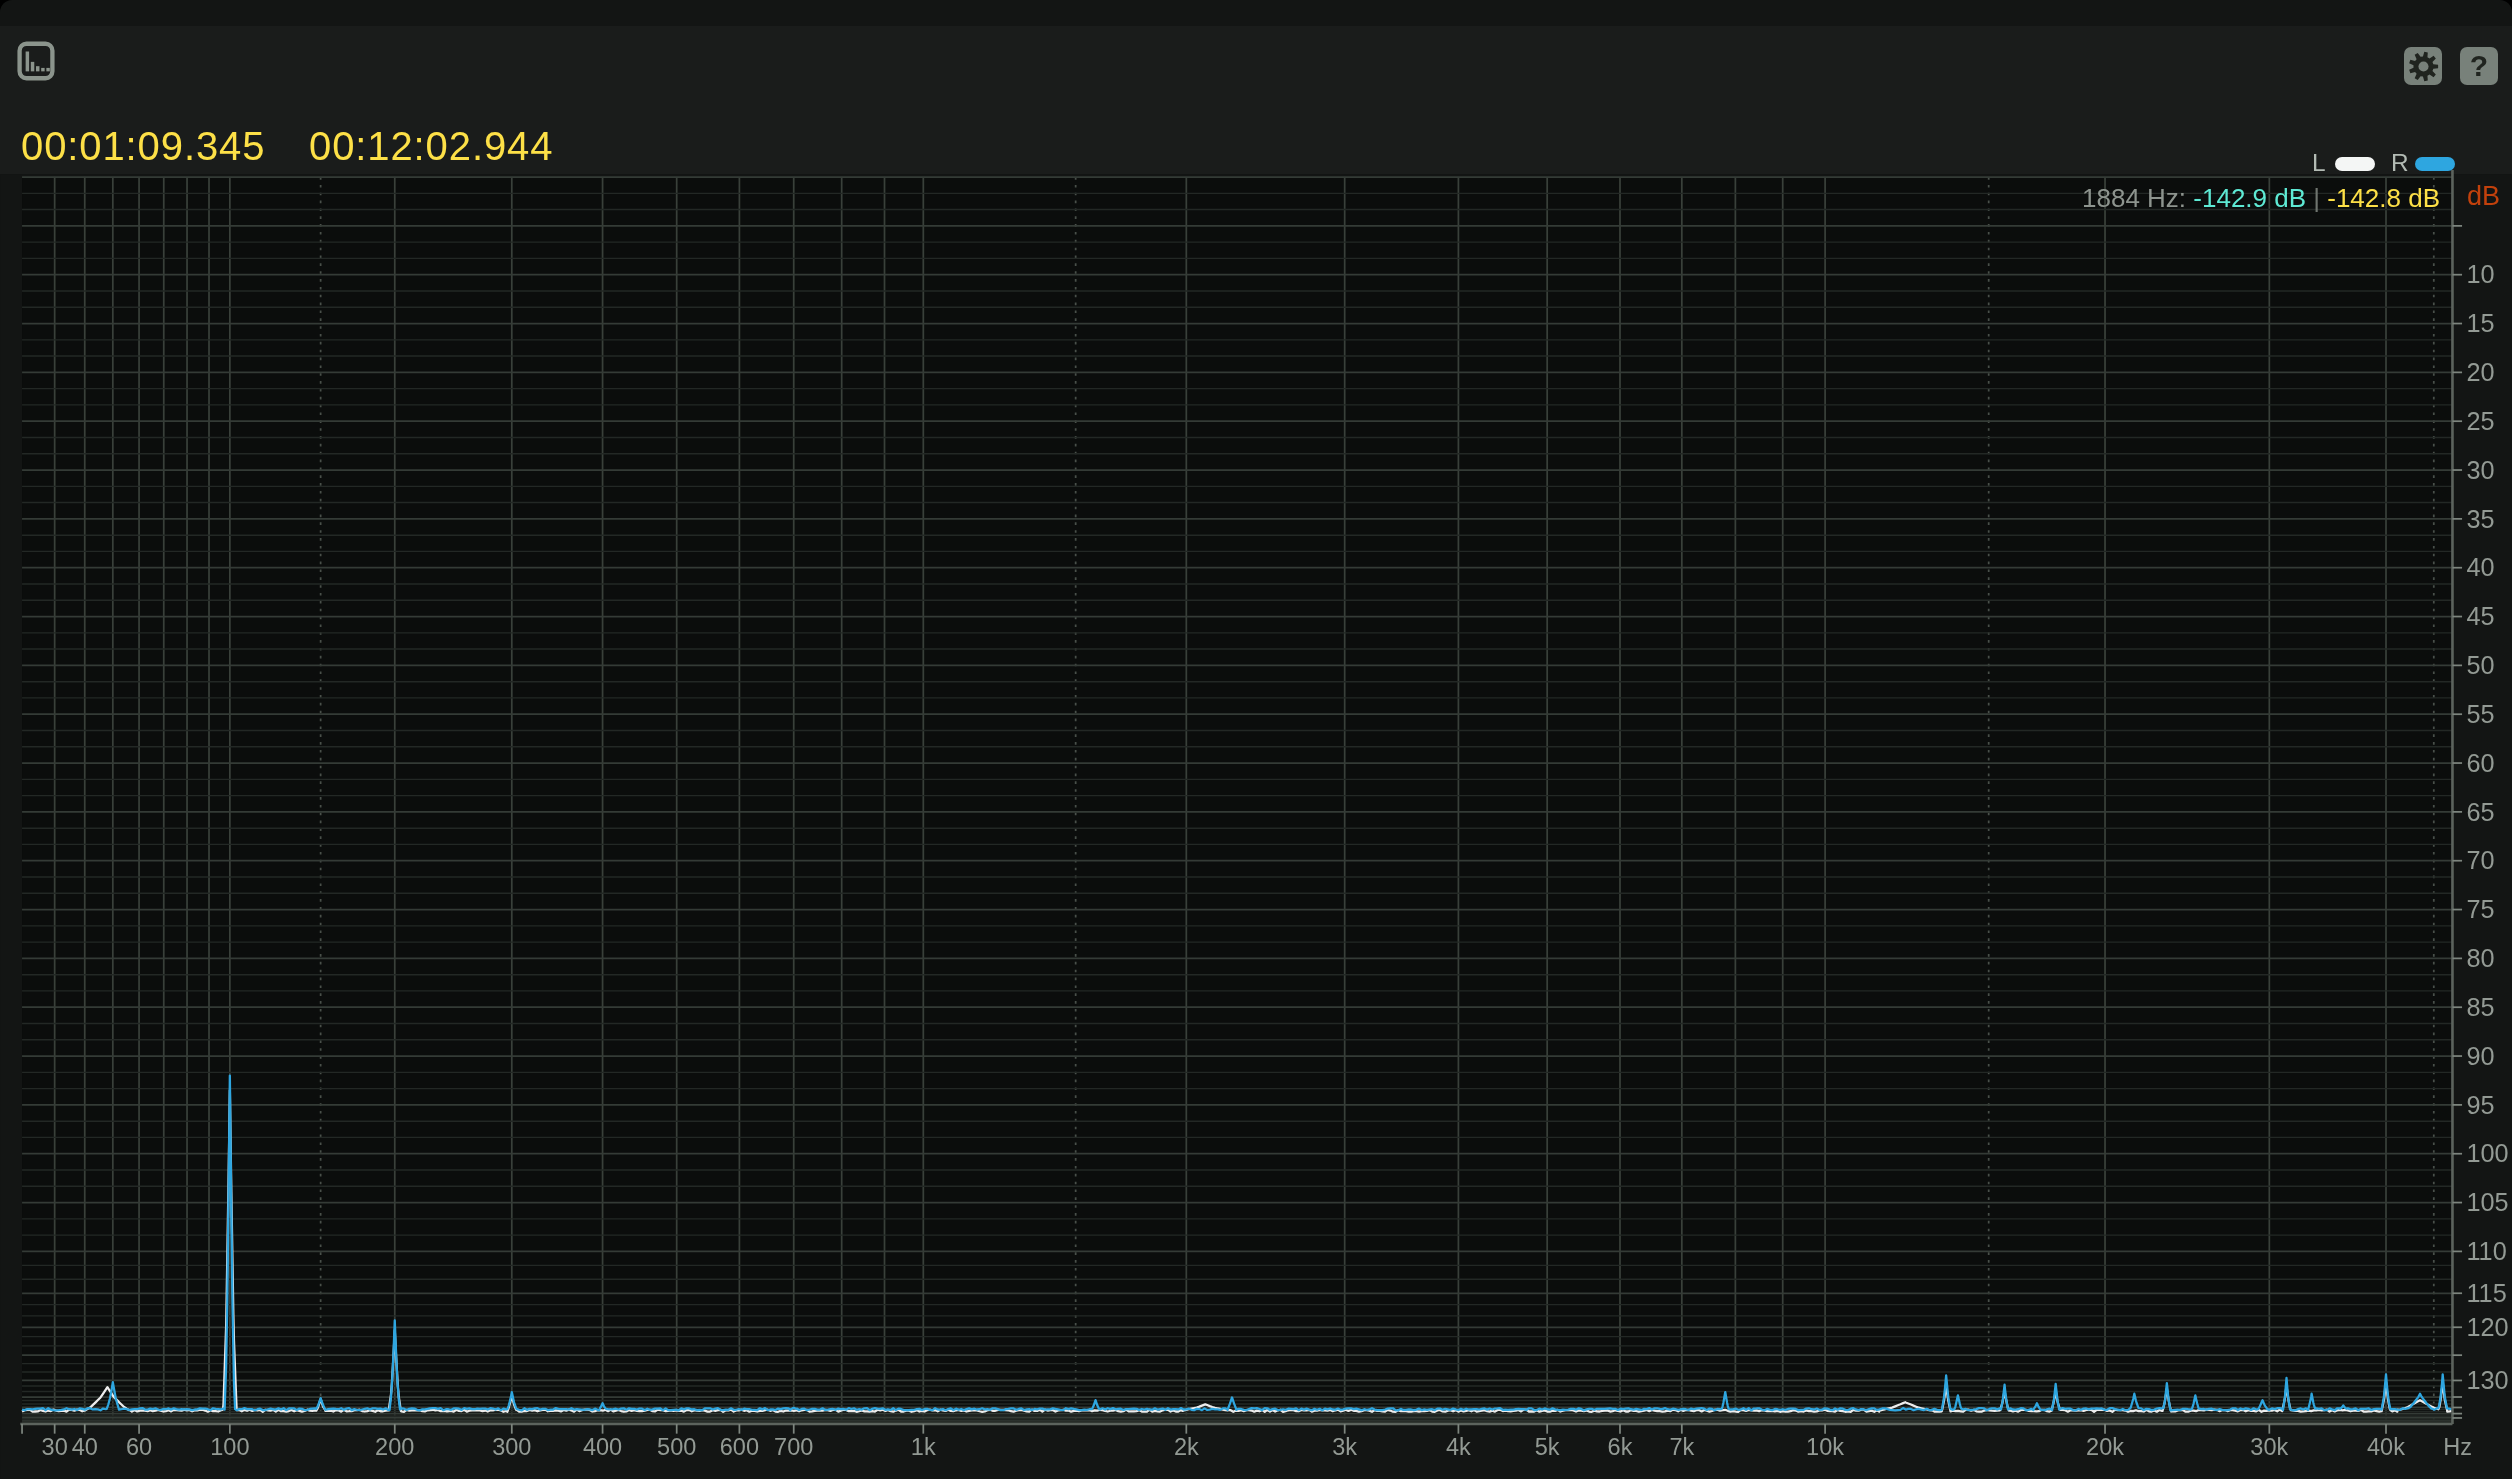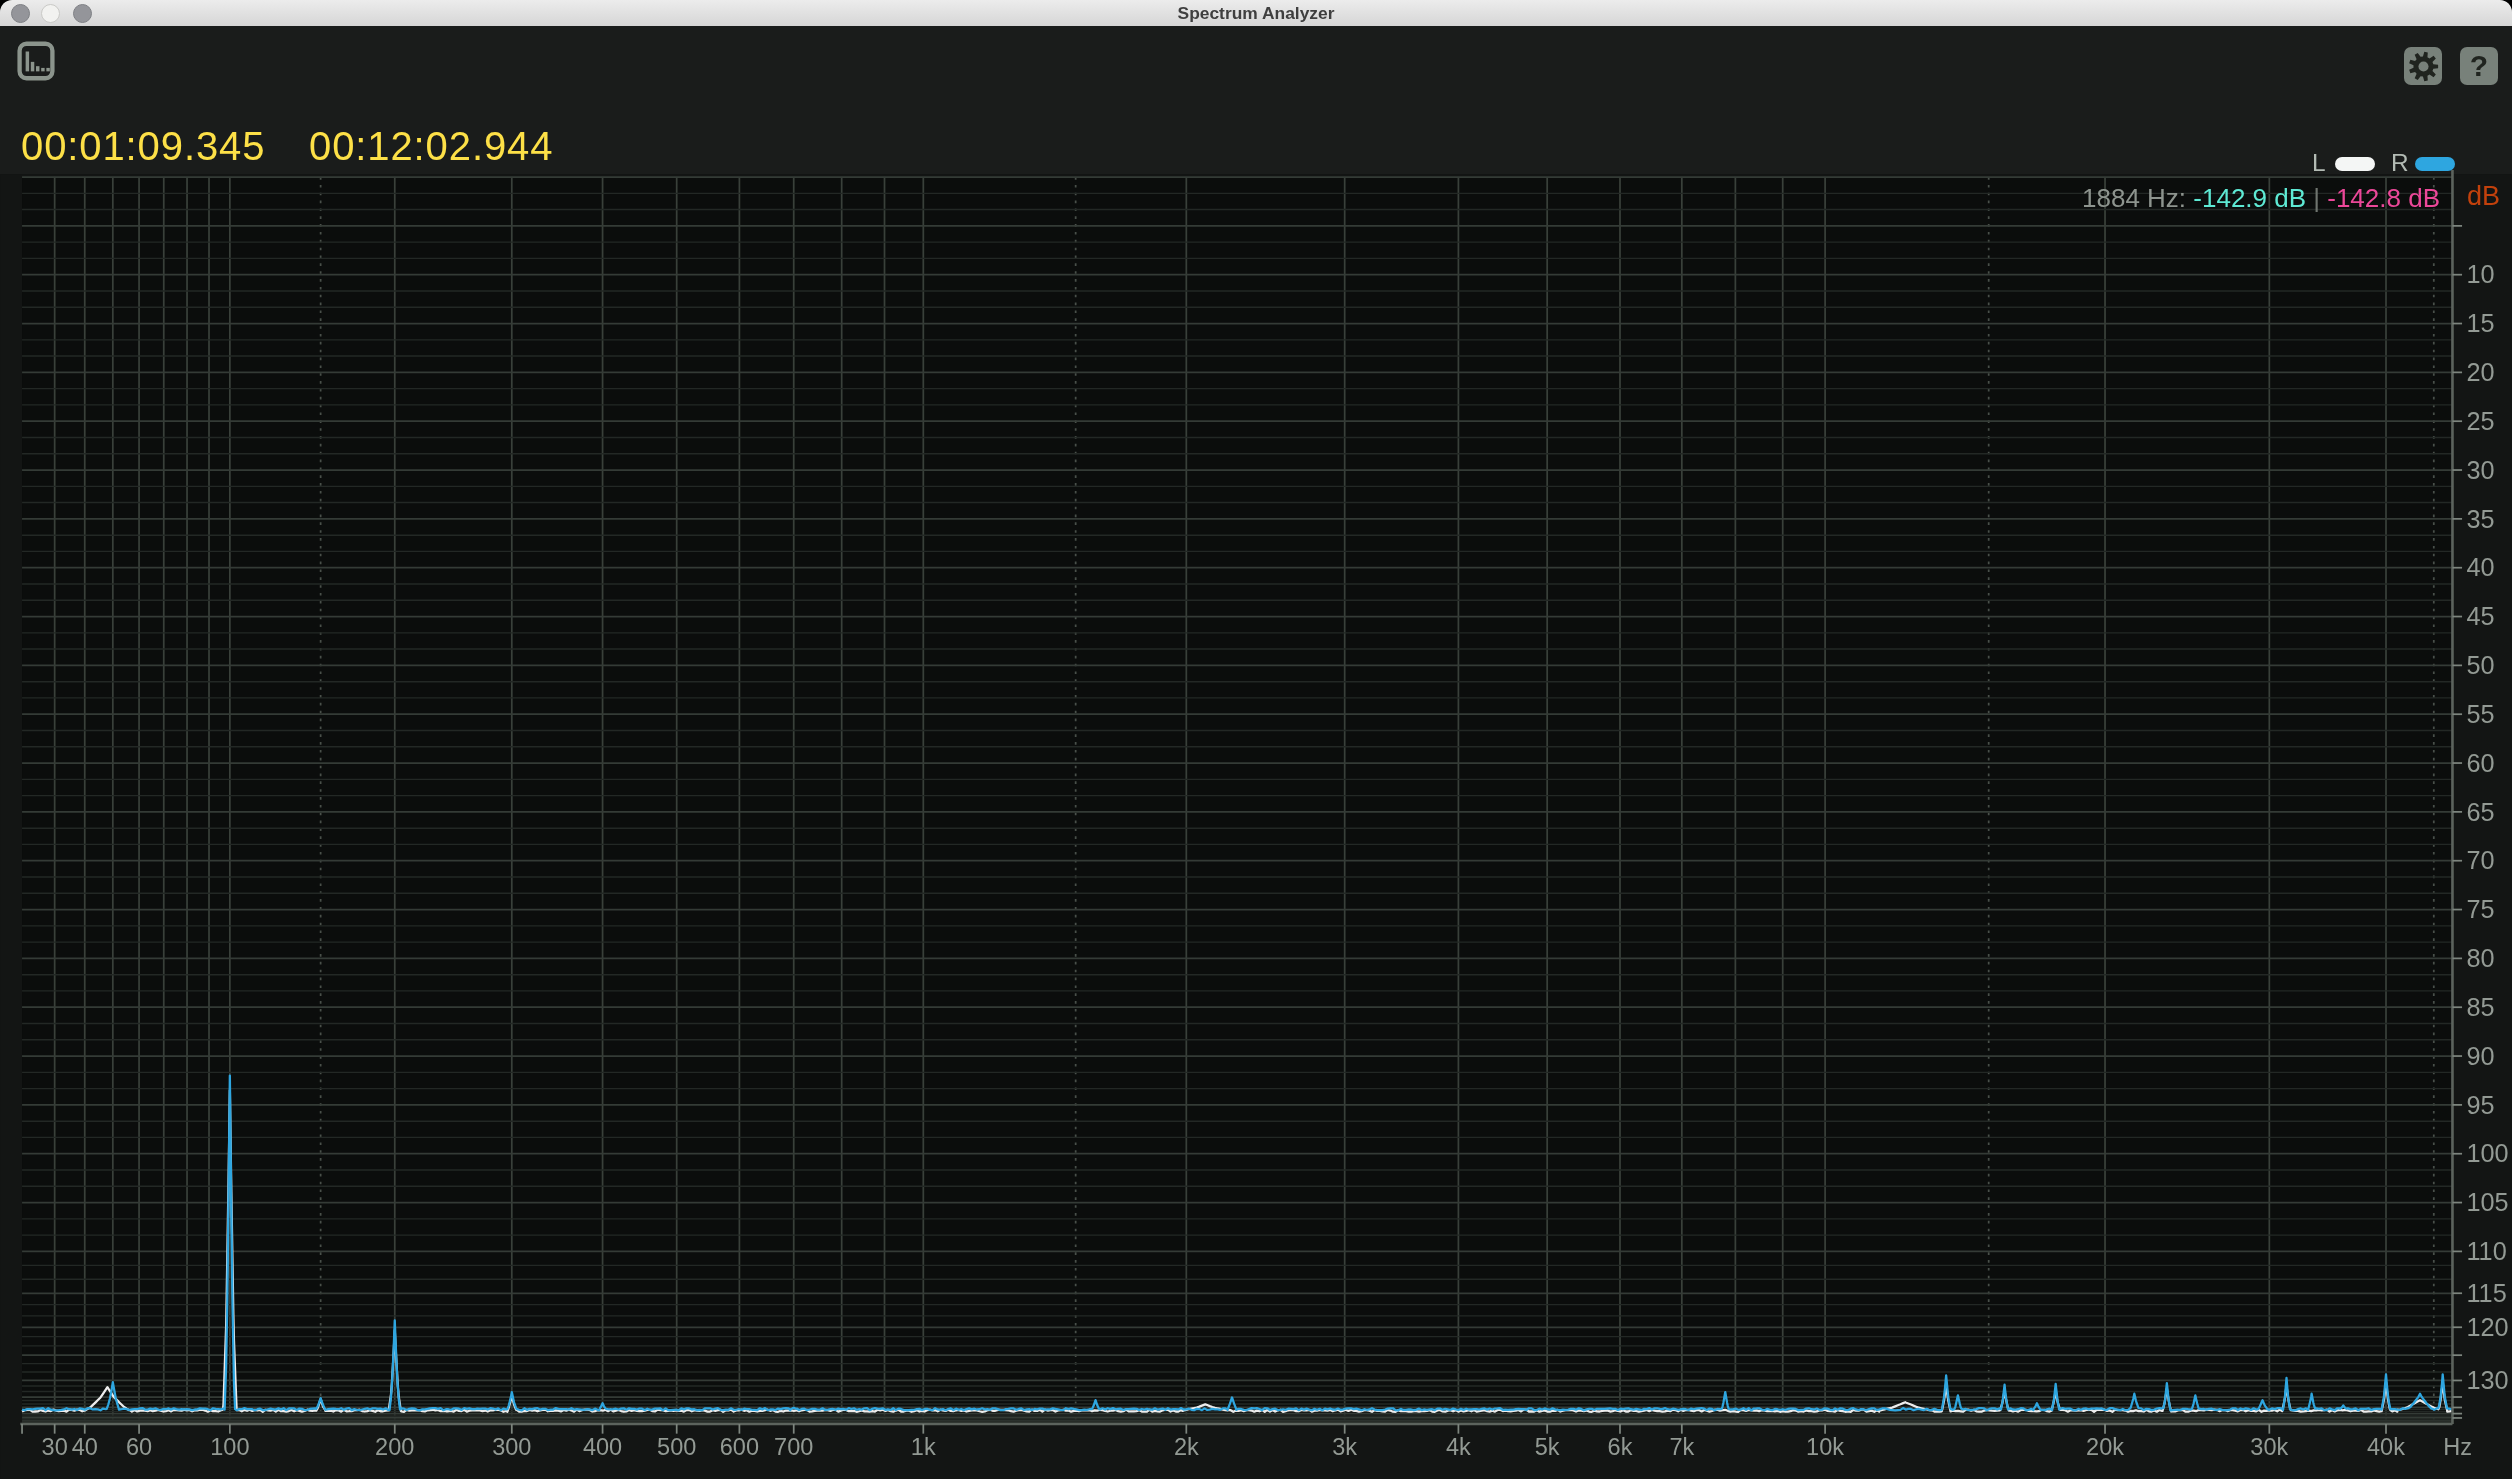--- a/index.html
+++ b/index.html
@@ -33,34 +33,28 @@
   .pill.l{left:2335px;}
   .pill.r{left:2415px;}
 
   
   svg.plot{position:absolute;left:0;top:0;width:2512px;height:1479px;}
 
   
   .readout{position:absolute;top:183px;right:72px;font-size:26px;color:#8d948e;white-space:pre;}
   .readout .v-l{color:#5eead4;}
   .readout .sep{color:#6f756f;}
-  .readout .v-r{color:#ec4899;}
+  .readout .v-r{color:#fde047;}
   .db-title{position:absolute;top:181px;left:2467px;font-size:27px;color:#c2410c;}
 </style>
 </head>
 <body>
 
 <div class="window">
 
-  <div class="titlebar">
-    <div class="title">Spectrum Analyzer</div>
-    <div class="tl close"></div>
-    <div class="tl min"></div>
-    <div class="tl max"></div>
-  </div>
 
   <div class="chrome">
     <div class="toolbtn spec-btn">
       <svg width="38" height="40" viewBox="0 0 44 46">
         <rect x="3" y="3" width="38" height="40" rx="8" fill="none" stroke="#8b948c" stroke-width="5"></rect>
         <rect x="10" y="12" width="4" height="23" fill="#8b948c"></rect>
         <rect x="16" y="24" width="4" height="11" fill="#8b948c"></rect>
         <rect x="22" y="29" width="4" height="6" fill="#8b948c"></rect>
         <rect x="28" y="31" width="4" height="4" fill="#8b948c"></rect>
         <rect x="34" y="31" width="4" height="4" fill="#8b948c"></rect>

